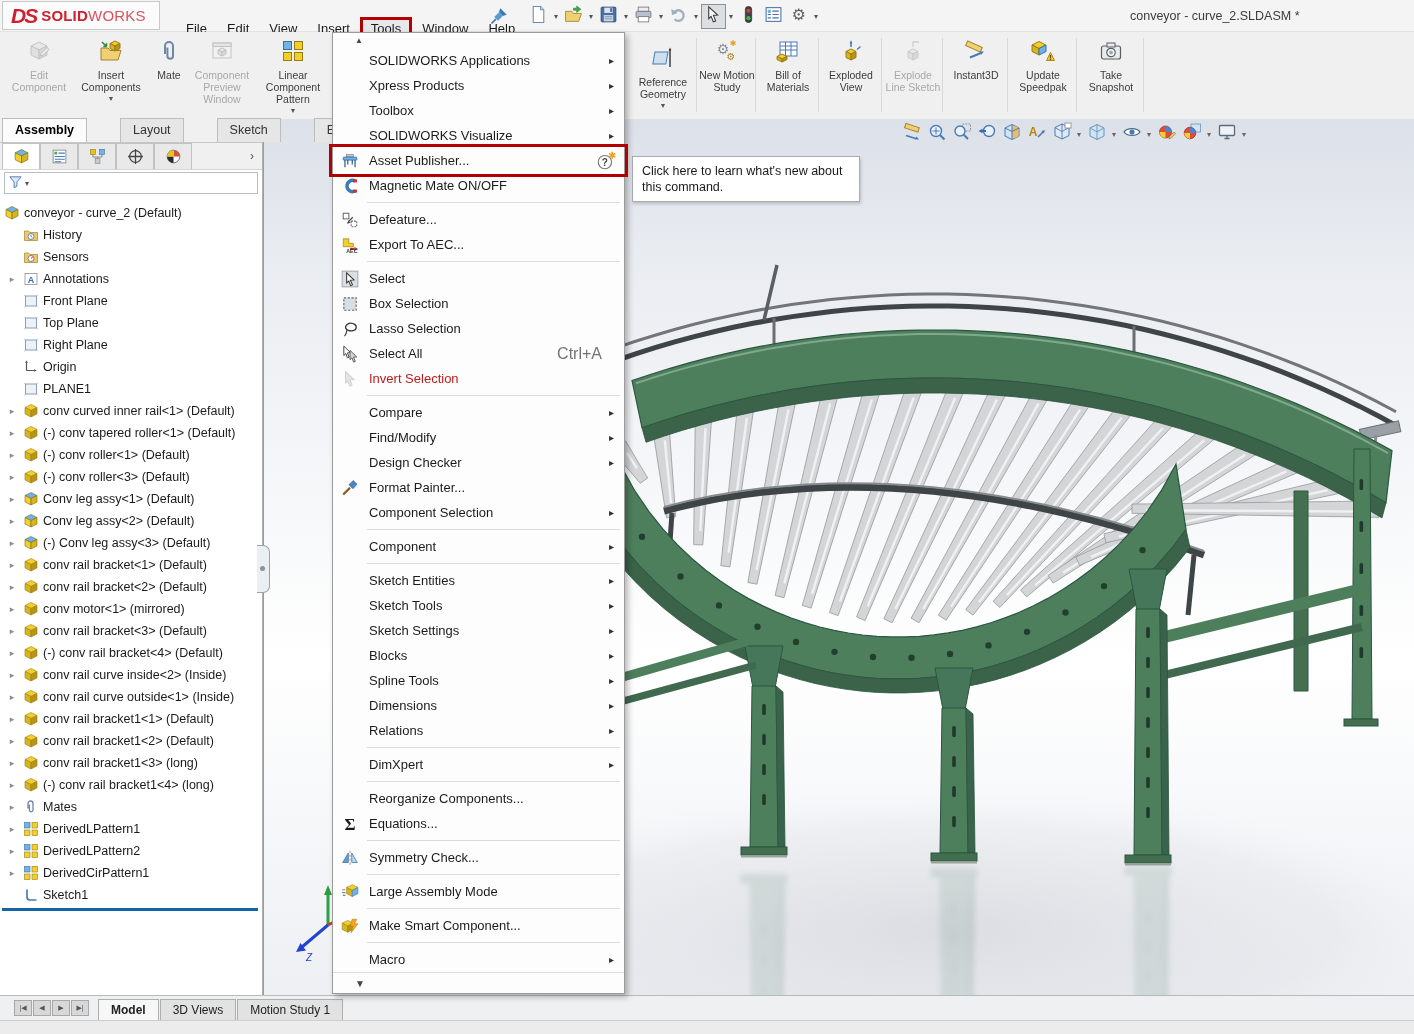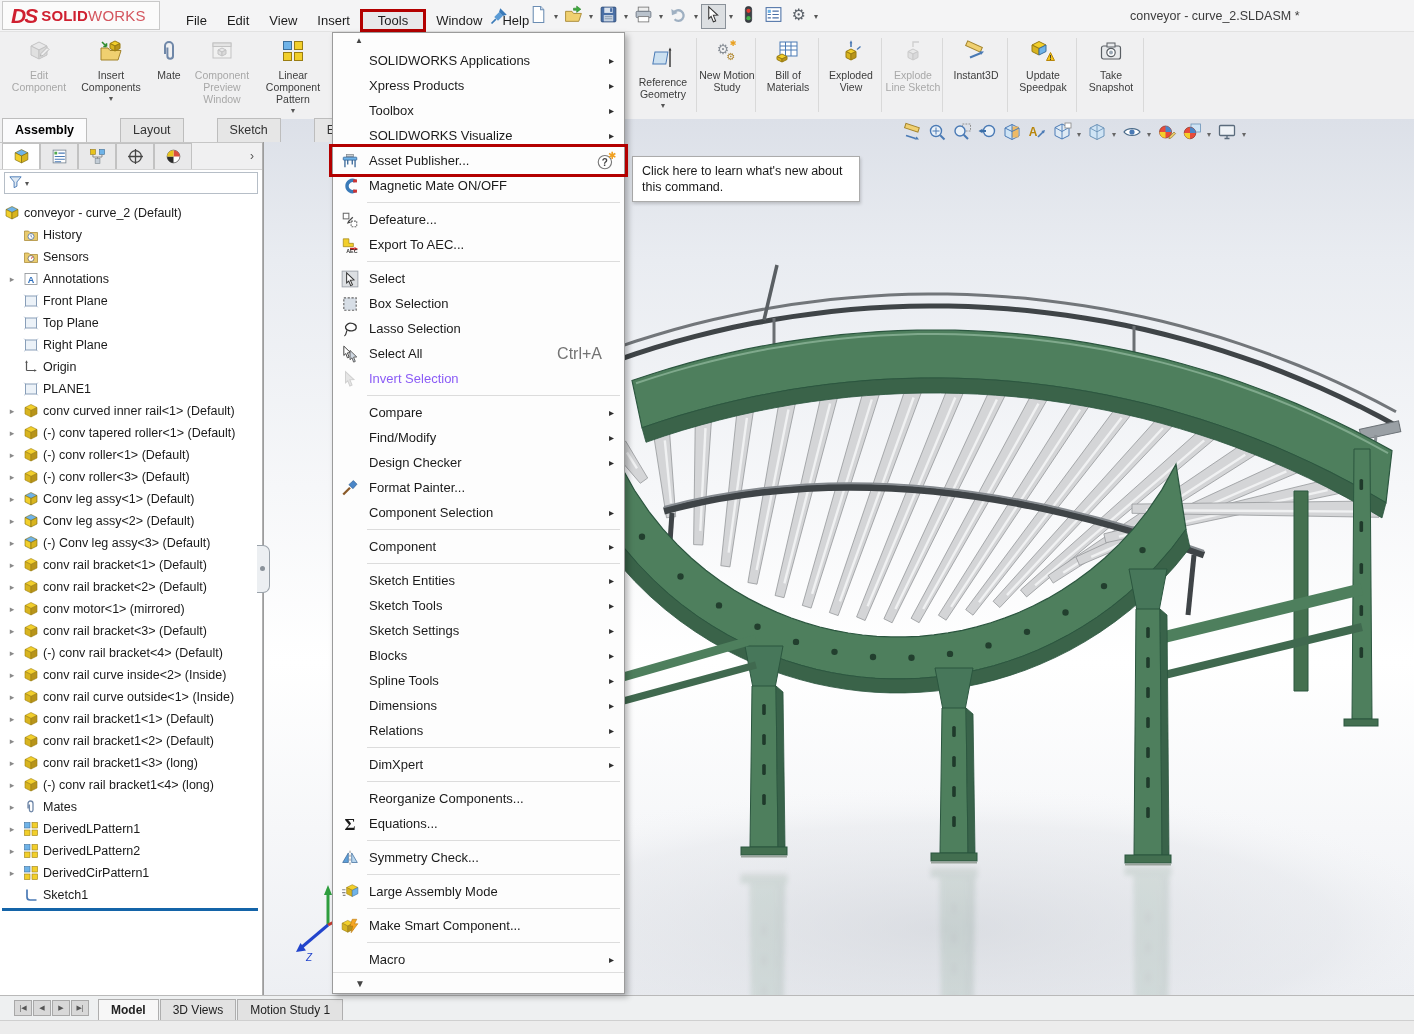--- a/index.html
+++ b/index.html
@@ -6,23 +6,23 @@
   html,body { width:1414px; height:1034px; }
   body { font-family:"Liberation Sans",sans-serif; background:#f0f0f1; position:relative; overflow:hidden; color:#222; }
   #app { position:absolute; inset:0; }
 
   
   #menubar { position:absolute; left:0; top:0; width:1414px; height:32px; background:#f4f4f5; border-bottom:1px solid #e2e2e2; }
   #logo { position:absolute; left:2px; top:1px; width:158px; height:29px; background:#fbfbfb; border:1px solid #c9c9c9; display:flex; align-items:center; padding-left:8px; }
   #logo-ds { color:#cf2030; font-size:21px; font-weight:bold; font-style:italic; margin-right:5px; letter-spacing:-2px; }
   #logo-solid { color:#cf2030; font-weight:bold; font-size:15px; letter-spacing:.2px; }
   #logo-works { color:#d4555e; font-weight:normal; font-size:15px; letter-spacing:.2px; }
-  #menubar-items { position:absolute; left:176px; top:4px; height:32px; display:flex; align-items:center; }
+  #menubar-items { position:absolute; left:176px; top:12px; height:32px; display:flex; align-items:center; }
   .mbi { padding:4px 10px; font-size:13px; color:#1c1c1c; cursor:default; }
-  .mbi.hl { border:3px solid #b30000; padding:1px 15px; background:#e8e8ea; }
+  .mbi.hl { border:3px solid #b30000; padding:1px 8px; background:#e8e8ea; }
   #pin { position:absolute; left:489px; top:6px; width:20px; height:20px; }
   #quickbar { position:absolute; left:526px; top:2px; height:28px; display:flex; align-items:center; }
   .qbtn { width:25px; height:25px; display:flex; align-items:center; justify-content:center; }
   .qbtn svg { width:19px; height:19px; }
   .qbtn.pressed { background:#dcdfe2; border:1px solid #8a9199; }
   .qcaret { font-size:8px; color:#555; width:10px; text-align:center; }
   #doc-title { position:absolute; left:1130px; top:9px; font-size:12.5px; color:#3c3c3c; }
 
   
   #ribbon { position:absolute; left:0; top:32px; width:1414px; height:86px; background:#f0f0f1; }
@@ -79,21 +79,21 @@
   
   #tools-menu { position:absolute; left:332px; top:32px; width:293px; background:#fdfdfd; border:1px solid #9b9b9b; box-shadow:3px 3px 6px rgba(0,0,0,.28); z-index:50; padding-bottom:0; }
   .mstrip { height:15px; display:flex; align-items:center; padding-left:22px; font-size:8px; color:#444; background:#fdfdfd; }
   .mstrip.bottom { height:21px; border-top:1px solid #dedede; font-size:10px; }
   .mi { height:25px; display:flex; align-items:center; padding:0 8px 0 8px; font-size:13px; color:#1b1b1b; position:relative; }
   .mi .mico { width:18px; height:18px; flex:0 0 18px; margin-right:10px; }
   .mi .mico svg { width:18px; height:18px; }
   .mi .mlabel { flex:1 1 auto; }
   .mi .msub { font-size:10px; color:#2f2f2f; margin-right:2px; }
   .mi .mshort { font-size:16px; color:#737373; margin-right:14px; }
-  .mi.dis { color:#8b5cf6; }
+  .mi.dis { color:#b91c1c; }
   .mi.dis .mico { opacity:.45; filter:grayscale(1); }
   .mi.redbox { outline:3px solid #b30000; outline-offset:1px; z-index:3; background:#fdfdfd; }
   .msep { border-top:1px solid #dcdcdc; margin:4px 4px 4px 34px; }
 
   
   #bottombar { position:absolute; left:0; top:995px; width:1414px; height:25px; background:#eef0f1; border-top:1px solid #b9b9b9; display:flex; align-items:center; }
   #nav-btns { display:flex; margin-left:14px; }
   .nbtn { width:18px; height:16px; background:#d8d8d8; border:1px solid #a8a8a8; font-size:7px; color:#555; display:flex; align-items:center; justify-content:center; margin-right:1px; }
   #sheet-tabs { display:flex; margin-left:8px; height:25px; align-items:flex-end; }
   .stab { padding:3px 12px 4px; font-size:12px; color:#222; background:#e2e2e2; border:1px solid #aeaeae; border-bottom:none; margin-right:1px; }

